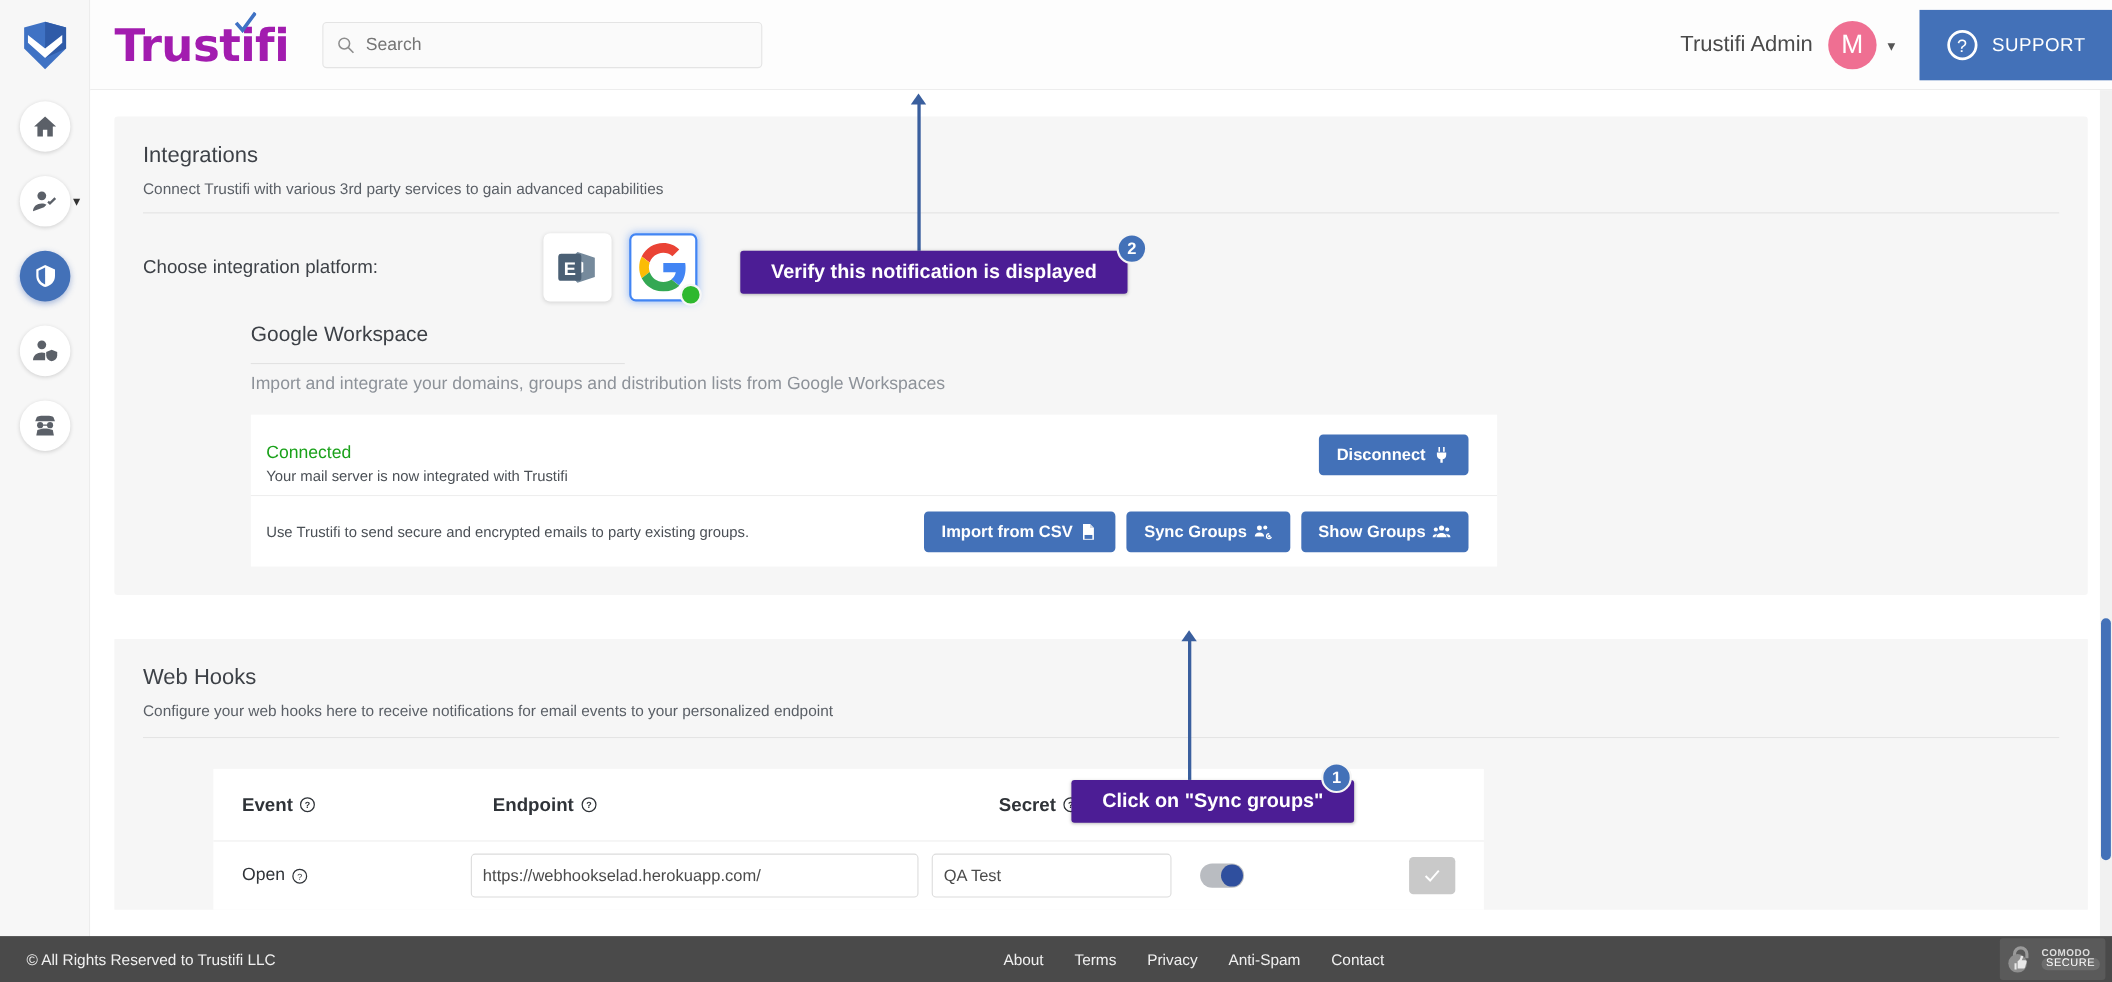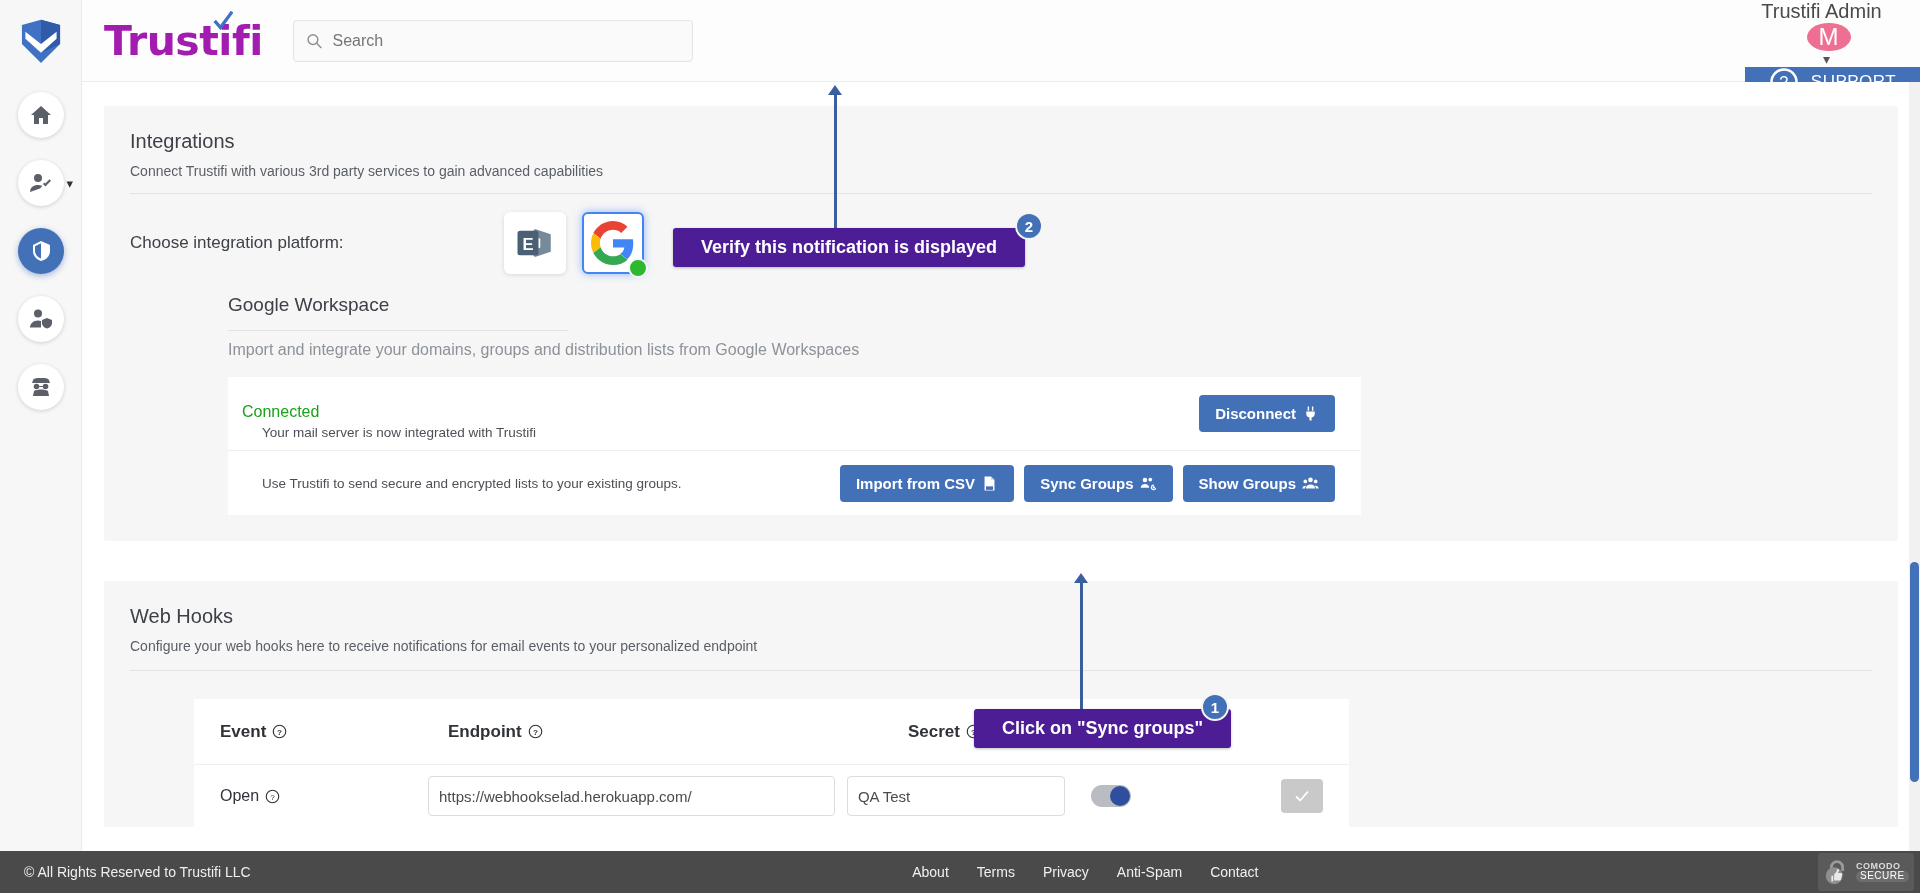--- a/index.html
+++ b/index.html
@@ -47,21 +47,21 @@
   .search-wrap {
     margin-left: 30px; width: 400px; height: 42px;
     background: #fafafa; border: 1px solid #e4e4e4; border-radius: 4px;
     display: flex; align-items: center; padding: 0 12px; gap: 10px;
   }
   .search-wrap svg { width: 18px; height: 18px; stroke: #8d8d8d; fill: none; stroke-width: 2; }
   .search-input {
     border: 0; background: transparent; outline: none; font-size: 16px;
     color: #6b6b6b; width: 100%; font-family: "Liberation Sans", sans-serif;
   }
-  .topbar-right { margin-left: auto; display: flex; align-items: center; height: 100%; flex-direction: column; }
+  .topbar-right { margin-left: auto; display: flex; align-items: center; height: 100%; }
   .admin-name { font-size: 20px; color: #4a4a4a; }
   .avatar {
     width: 44px; height: 44px; border-radius: 50%; background: #ef6f92;
     color: #fff; font-size: 24px; display:flex; align-items:center; justify-content:center;
     margin-left: 14px;
   }
   .avatar-caret { margin-left: 10px; font-size: 14px; color: #555; cursor: pointer; }
   .support-btn {
     margin-left: 22px; height: 64px; width: 175px; background: #4371b8; color: #fff;
     display: flex; align-items: center; justify-content: center; gap: 12px;
@@ -92,21 +92,21 @@
 
   .card {
     margin: 24px 22px 0 22px; background: #f6f6f6; border-radius: 3px;
     padding: 24px 0 0 0;
   }
   .card-title { font-size: 20px; color: #3d4147; padding: 0 26px; }
   .card-sub { font-size: 14px; color: #5a5f66; padding: 10px 26px 14px 26px; }
   .card-divider { height: 1px; background: #e4e4e4; margin: 0 26px; }
 
   .platform-row {
-    display: flex; align-items: center; padding: 18px 26px 10px 26px; gap: 40px;
+    display: flex; align-items: center; padding: 18px 26px 10px 26px; gap: 30px;
   }
   .platform-label { font-size: 17px; color: #3d4147; }
   .platform-icons { display: flex; align-items: center; gap: 16px; margin-left: 120px; }
   .plat-tile {
     width: 62px; height: 62px; background: #fff; border-radius: 6px;
     display: flex; align-items: center; justify-content: center;
     box-shadow: 0 1px 4px rgba(0,0,0,.13); cursor: pointer; position: relative;
   }
   .plat-tile.selected { border: 2px solid #4285f4; box-shadow: 0 0 8px rgba(66,133,244,.55); }
   .plat-dot {
@@ -121,21 +121,21 @@
 
   .panel { background: #ffffff; width: 1133px; margin-top: 18px; }
   .panel-row {
     display: flex; align-items: center; min-height: 64px;
     border-bottom: 1px solid #eeeeee; padding: 10px 26px 10px 14px;
   }
   .panel-row:last-child { border-bottom: 0; }
   .pr-text { display: flex; flex-direction: column; gap: 4px; }
   .pr-title { font-size: 15px; font-weight: bold; color: #2f3338; }
   .pr-title.connected { color: #1aa11a; font-weight: normal; font-size: 16px; margin-top: 16px; }
-  .pr-sub { font-size: 13.5px; color: #4b5056; margin-left: 20px; }
+  .pr-sub { font-size: 13.5px; color: #4b5056; }
   .pr-right { margin-left: auto; display: flex; align-items: center; gap: 10px; }
   .domain-value { font-size: 17px; color: #33373c; }
 
   .btn {
     background: #4371b8; color: #fff; border: 0; border-radius: 4px;
     height: 37px; padding: 0 16px; font-size: 15px; font-weight: bold;
     display: inline-flex; align-items: center; gap: 6px; cursor: pointer;
     font-family: "Liberation Sans", sans-serif;
   }
   .btn svg { width: 17px; height: 17px; fill: #fff; }
@@ -361,21 +361,21 @@
                 <svg viewBox="0 0 24 24">
                   <path d="M8 2 v6 h2 V2 Z M14 2 v6 h2 V2 Z M6 9 h12 v3 a6 6 0 0 1-4.5 5.8 V22 h-3 v-4.2 A6 6 0 0 1 6 12 Z"></path>
                 </svg>
               </button>
             </div>
           </div>
 
 
           <div class="panel-row">
             <div class="pr-text">
-              <span class="pr-sub">Use Trustifi to send secure and encrypted lists to your existing groups.</span>
+              <span class="pr-sub">Use Trustifi to send secure and encrypted emails to party existing groups.</span>
             </div>
             <div class="pr-right">
               <button class="btn">
                 <span>Import from CSV</span>
                 <svg viewBox="0 0 24 24">
                   <path d="M5 2 h9 l5 5 v15 H5 Z" fill="#fff"></path>
                   <path d="M14 2 v5 h5 Z" fill="#cfd8e8"></path>
                   <rect x="7" y="16" width="10" height="5" fill="#4371b8"></rect>
                 </svg>
               </button>

